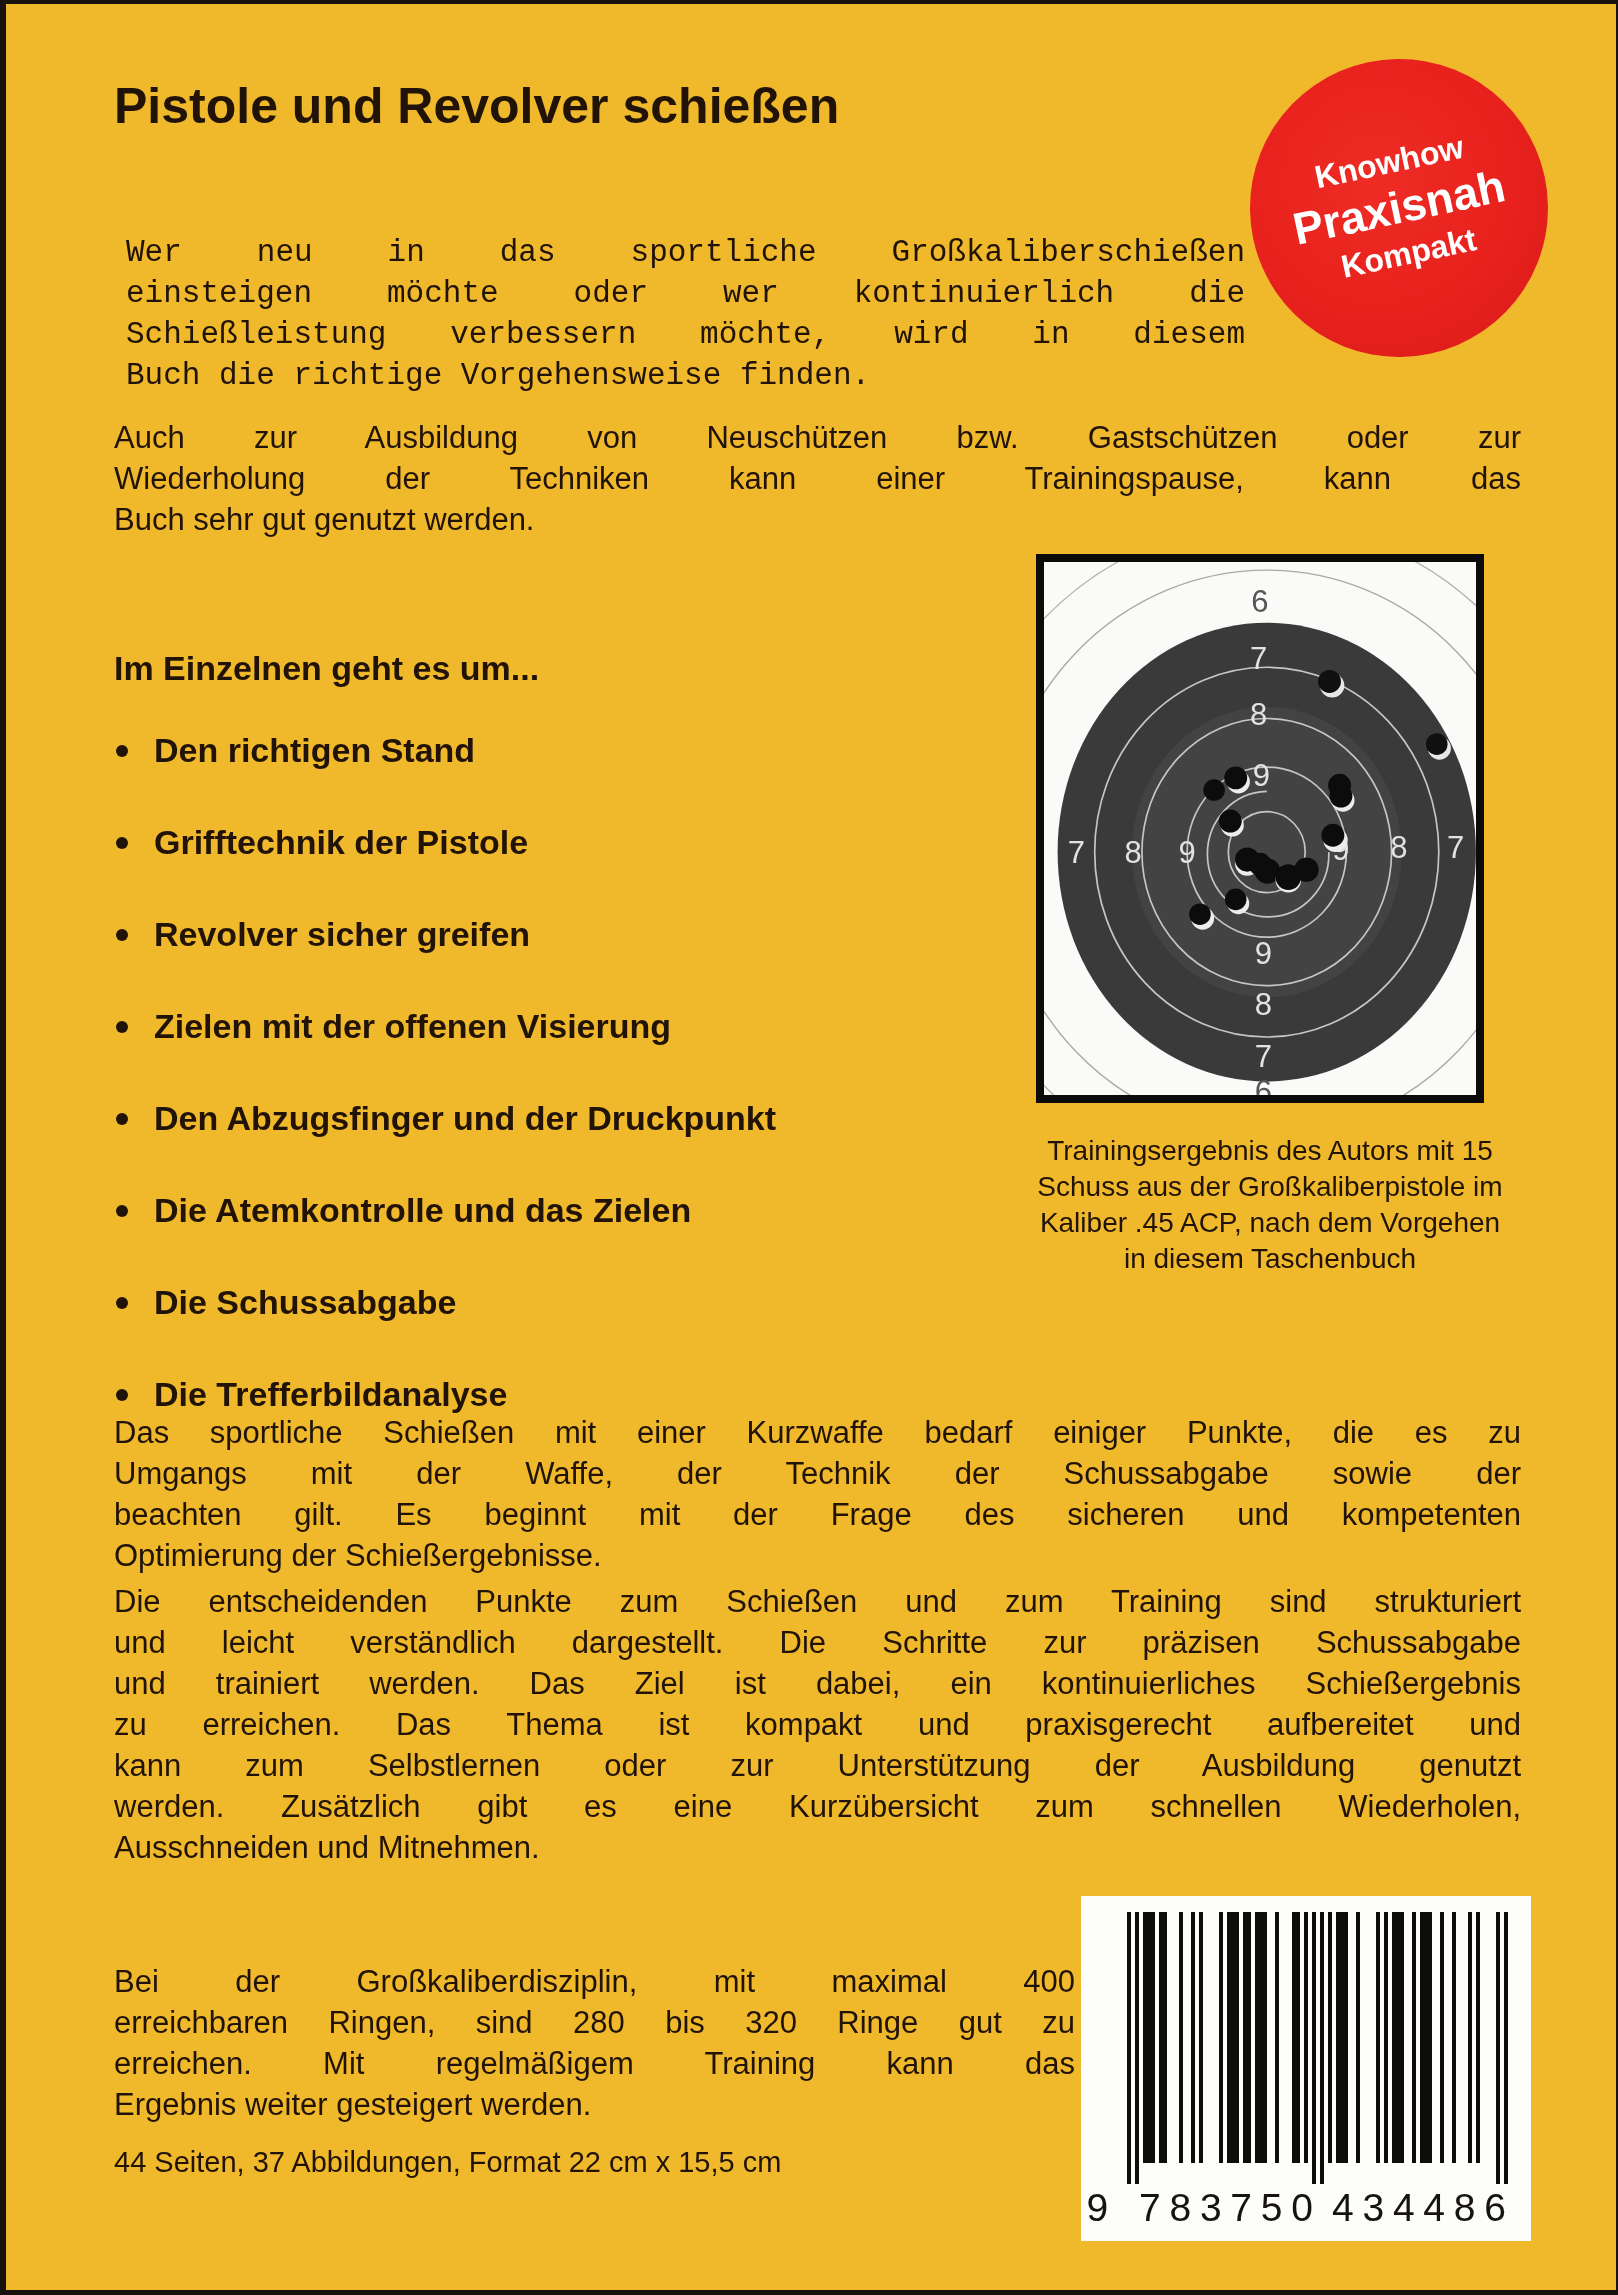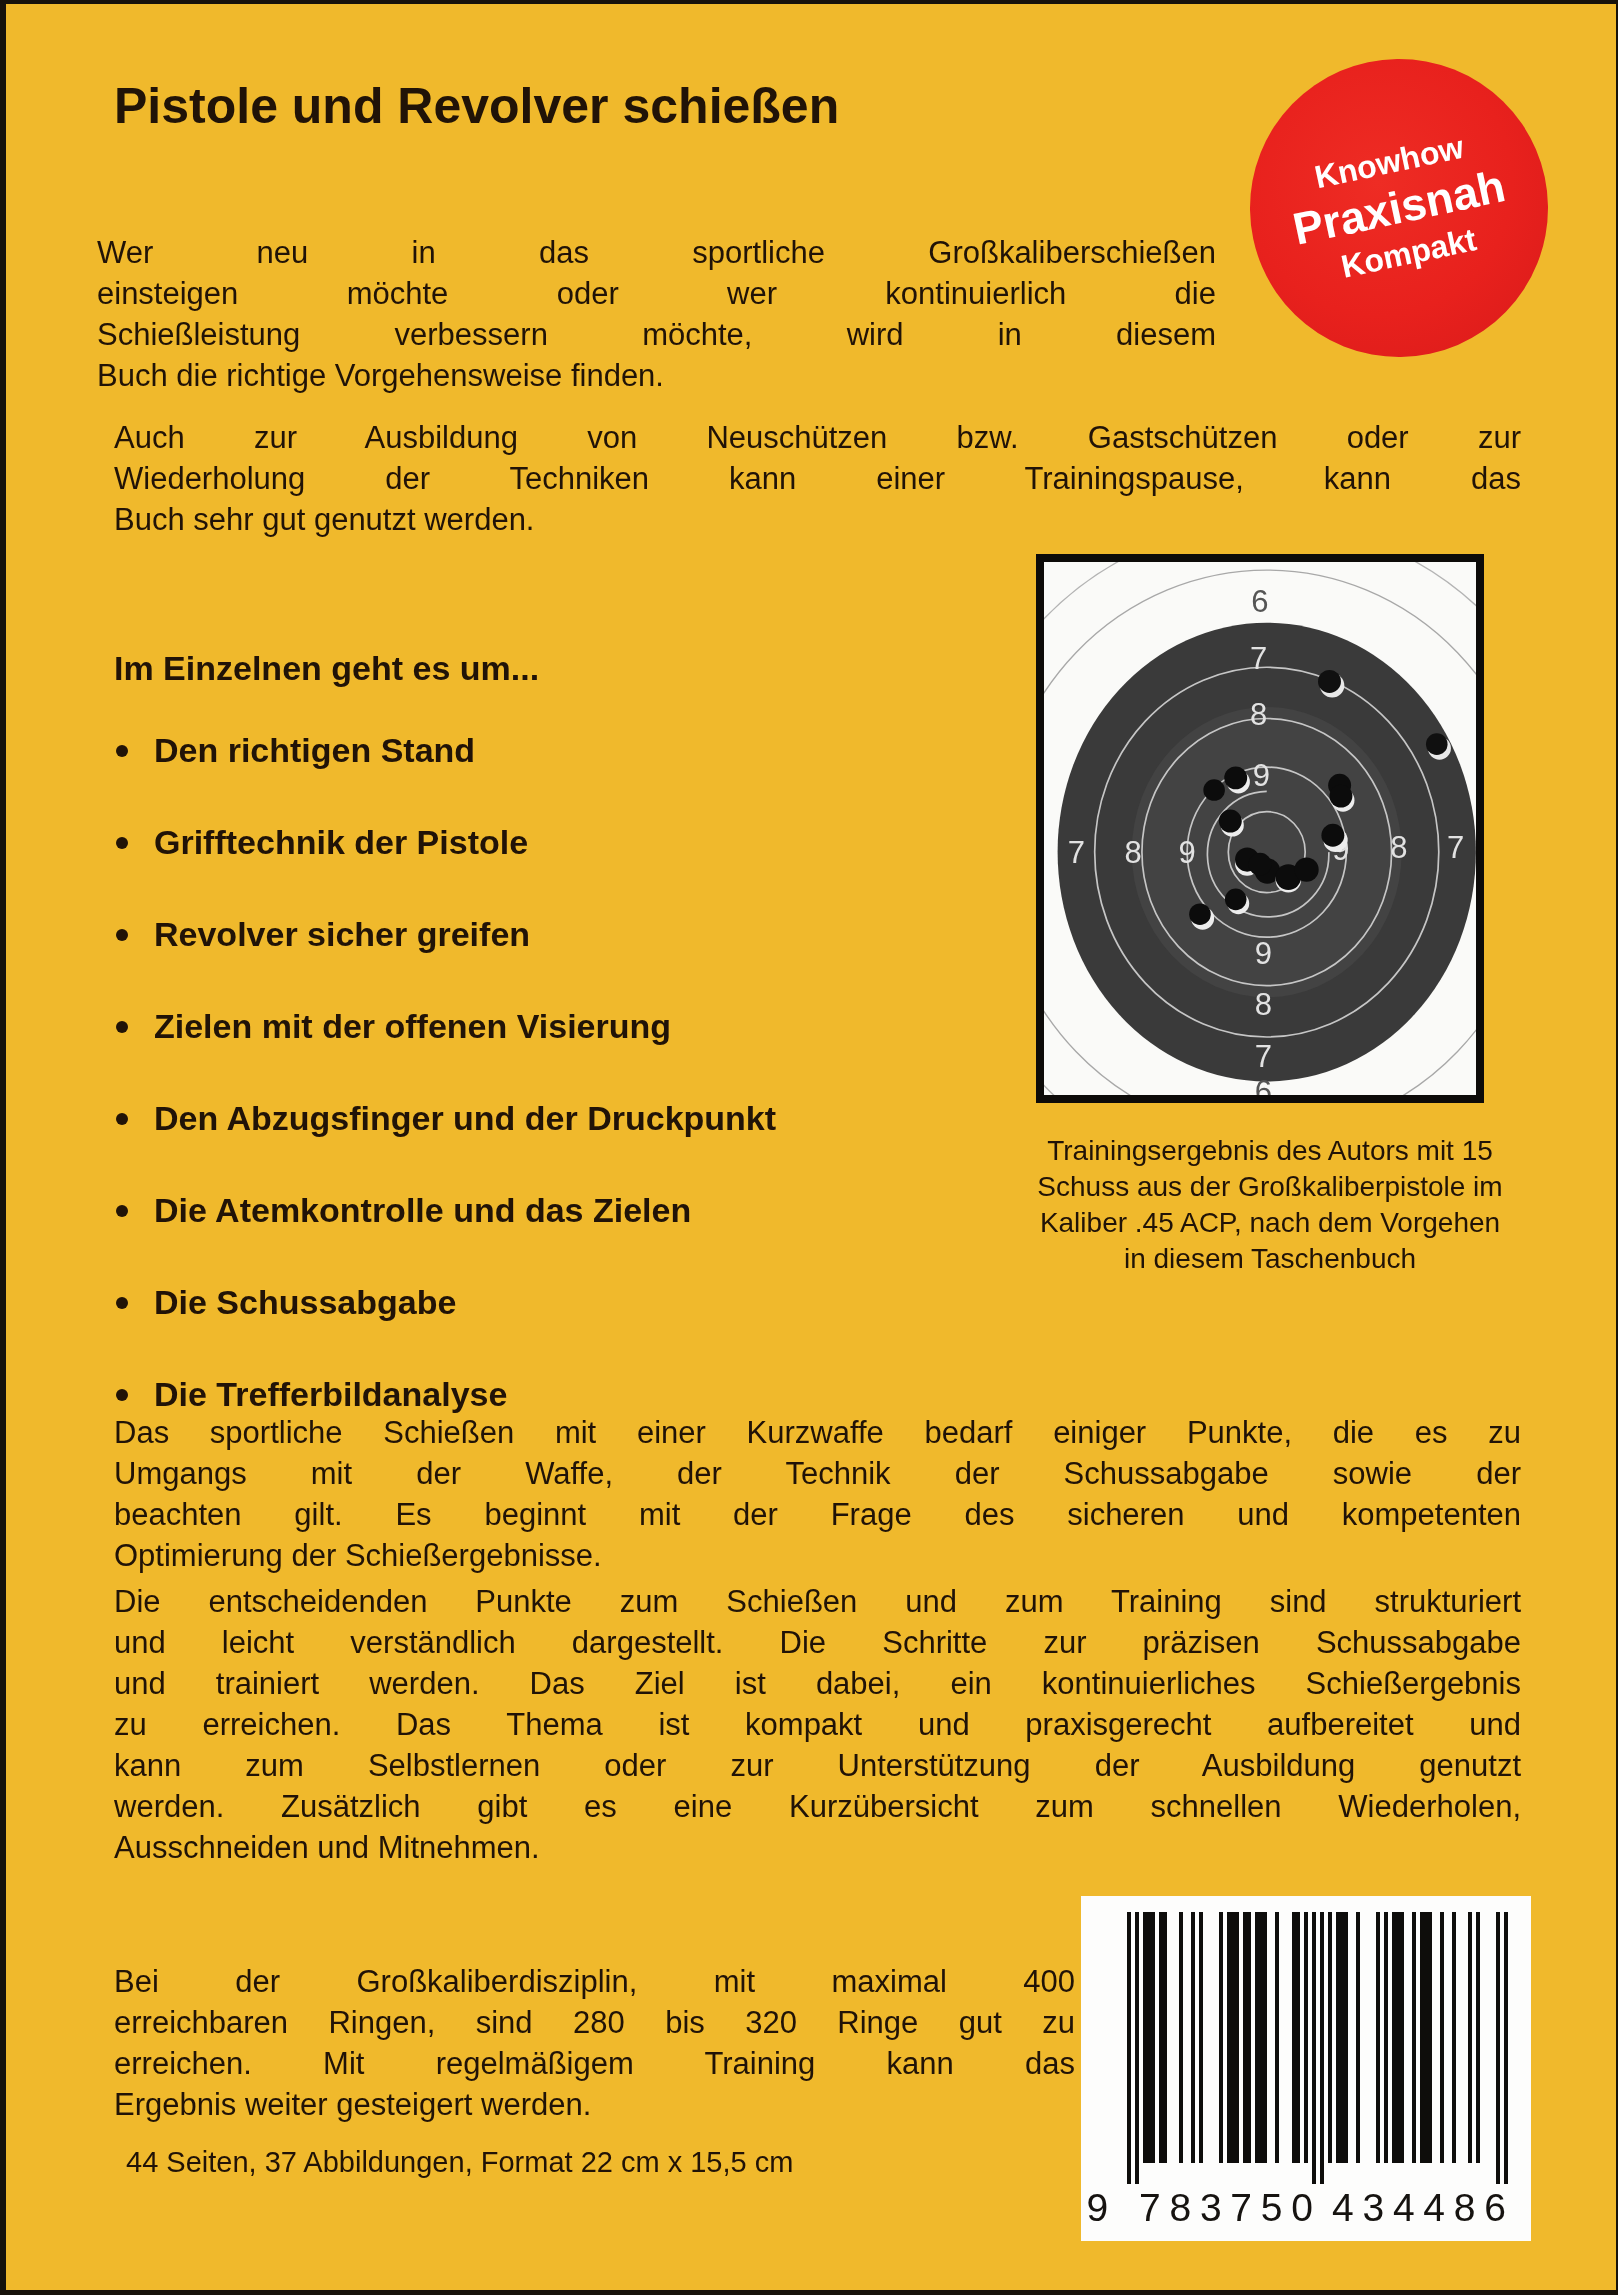--- a/index.html
+++ b/index.html
@@ -8,21 +8,21 @@
     position:relative;width:1618px;height:2295px;box-sizing:border-box;
     background:#f0b92c;
     border-style:solid;border-color:#17120b;border-width:4px 2.7px 5.4px 6.7px;
     overflow:hidden;color:#211307;padding-left:29px;
   }
   .title{position:absolute;left:108px;top:73px;font-size:50px;font-weight:bold;letter-spacing:0px;}
   .subtitle{position:absolute;left:108px;top:170px;font-size:36px;font-weight:bold;}
   .para{position:absolute;font-size:31px;line-height:41px;}
   .para .line{text-align:justify;text-align-last:justify;white-space:nowrap;}
   .para .line.last{text-align-last:left;}
-  #para1{left:91px;top:228px;width:1119px;}
+  #para1{left:120px;top:228px;width:1119px;font-family:Liberation Mono, monospace;}
   #para2{left:108px;top:413px;width:1407px;}
   #para3{left:108px;top:1408px;width:1407px;}
   #para4{left:108px;top:1577px;width:1407px;}
   #para5{left:108px;top:1957px;width:961px;}
   .badge{
     position:absolute;left:1244px;top:55px;width:298px;height:298px;border-radius:50%;
     background:radial-gradient(circle at 45% 40%, #ee2c24 0%, #e8211d 55%, #d81a1a 100%);
     transform:rotate(-12deg);
     display:flex;flex-direction:column;align-items:center;justify-content:center;
     color:#ffffff;text-align:center;
@@ -33,21 +33,21 @@
   .topics{position:absolute;left:110px;top:727px;width:904px;}
   .bullet-item{display:flex;align-items:flex-start;margin-bottom:53px;}
   .bullet-item .dot{flex:0 0 auto;width:12px;height:12px;border-radius:50%;background:#211307;margin:13.5px 26px 0 0;}
   .bullet-item .b-label{font-size:34px;font-weight:bold;line-height:39px;}
   .target-frame{
     position:absolute;left:1030px;top:550px;width:432px;height:533px;
     border:8.8px solid #0d0b09;background:#fafafa;
   }
   .target-caption{position:absolute;left:997px;top:1129px;width:534px;text-align:center;font-size:28px;line-height:36px;}
   .target-caption .line{text-align:center;}
-  .meta{position:absolute;left:108px;top:2142px;font-size:29px;margin-left:12px;}
+  .meta{position:absolute;left:108px;top:2142px;font-size:29px;}
   .barcode-box{position:absolute;left:1075px;top:1892px;width:450px;height:345px;background:#fdfdfc;}
   .barcode-bars{position:absolute;left:46px;top:16px;width:383px;height:272px;}
   .barcode-bars .bar{position:absolute;top:0;background:#0e0d0b;}
   .barcode-digits{position:absolute;left:0;top:290px;width:100%;height:47px;font-size:39px;color:#161310;}
   .bc-lead{position:absolute;left:5.4px;top:0;}
   .bc-group{position:absolute;top:0;display:flex;justify-content:space-between;}
   #bc-g1{left:58px;width:174px;}
   #bc-g2{left:251px;width:174px;}
   svg text{font-family:"Liberation Sans",sans-serif;}
 </style>

